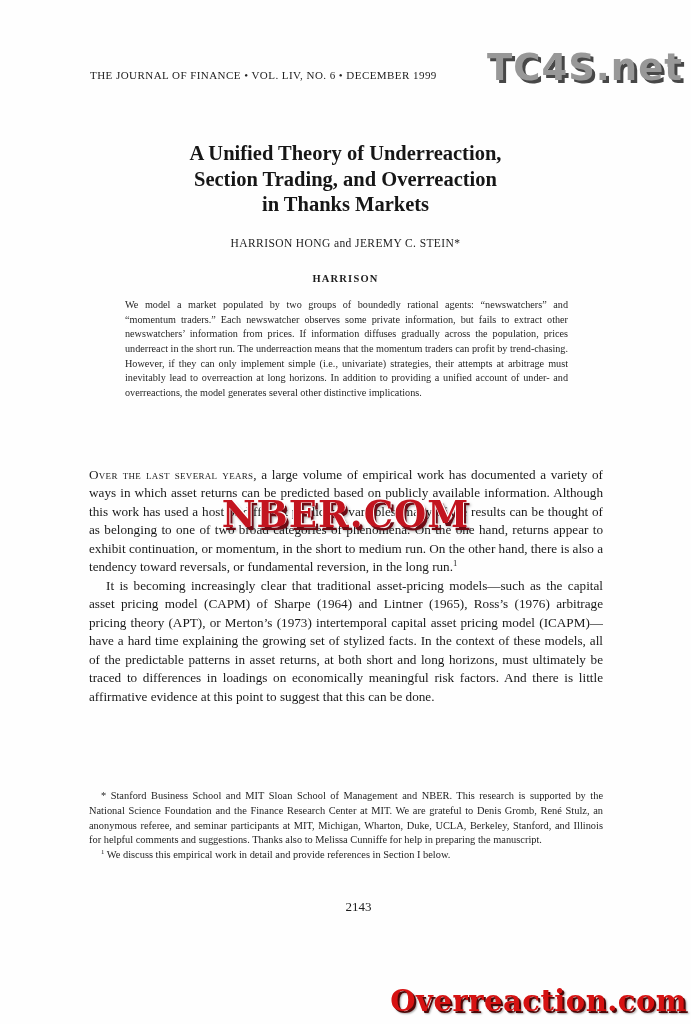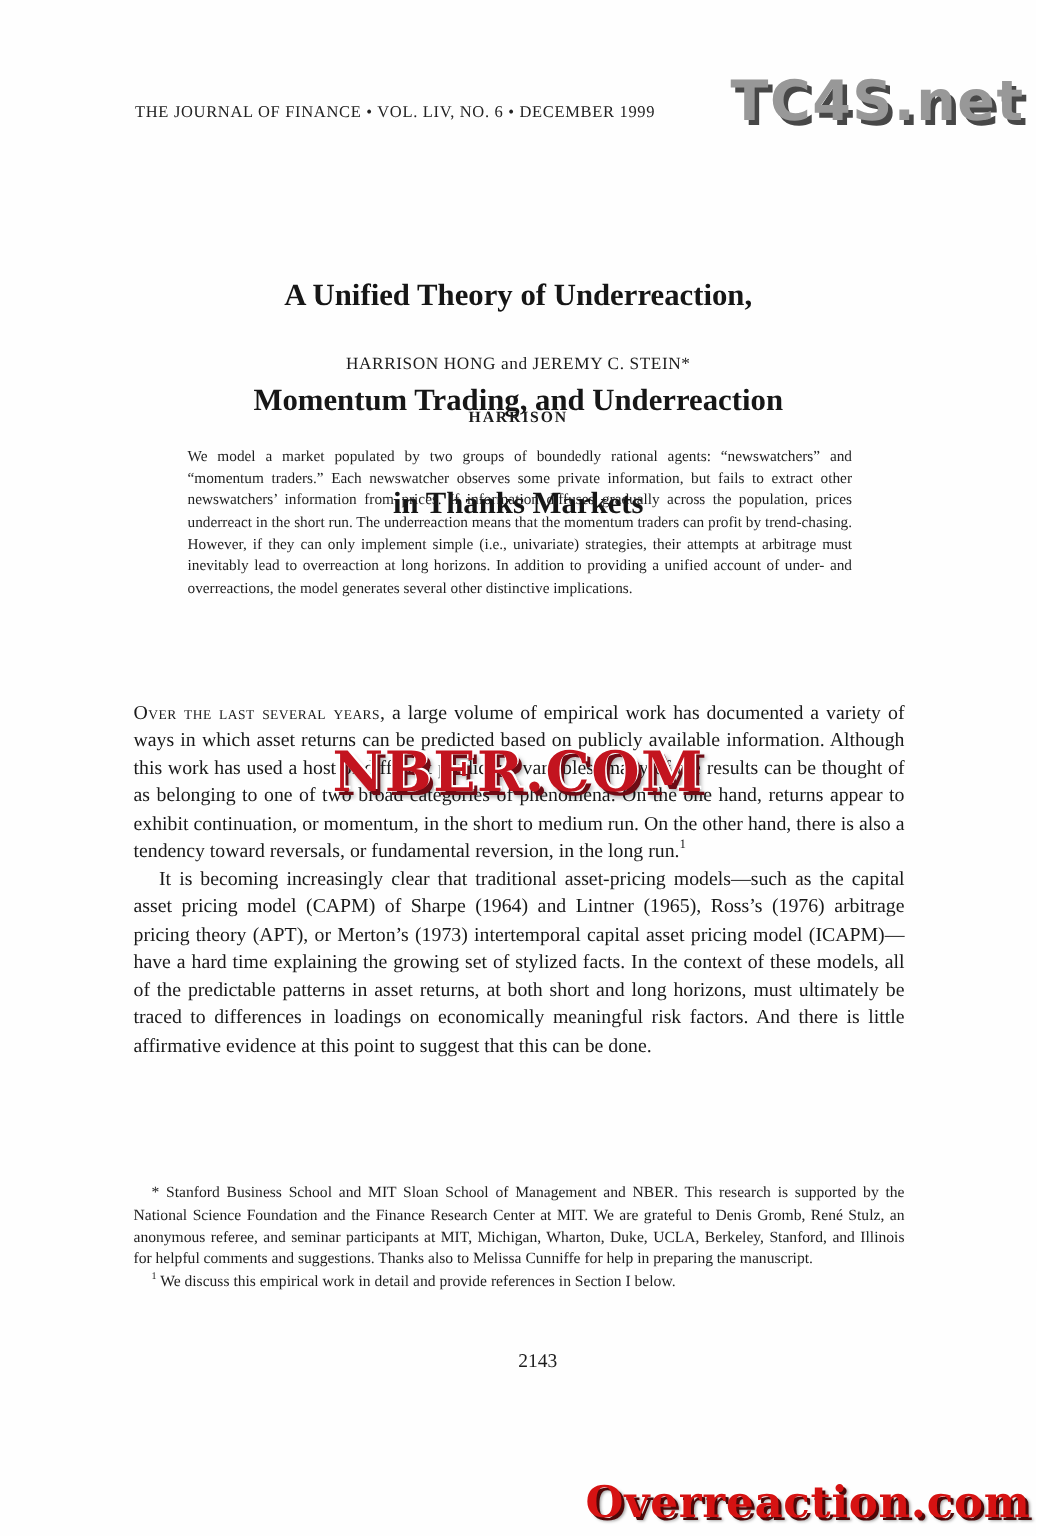--- a/index.html
+++ b/index.html
@@ -76,21 +76,21 @@
     position: absolute;
     top: 141px;
     left: 0;
     width: 100%;
     text-align: center;
     font-size: 20.5px;
     font-weight: bold;
     line-height: 1.25;
     color: #161616;
   }
-  .title span { display: block; margin-top: 44px; }
+  .title span { display: block; }
 
   .authors {
     position: absolute;
     top: 237px;
     left: 0;
     width: 100%;
     text-align: center;
     font-size: 11.5px;
     letter-spacing: 0.4px;
     color: #1c1c1c;
@@ -160,21 +160,21 @@
 <body>
 
 <div class="page">
 
   <div class="wm-top">TC4S.net</div>
 
   <div class="journal-line">THE JOURNAL OF FINANCE • VOL. LIV, NO. 6 • DECEMBER 1999</div>
 
   <h1 class="title">
     <span>A Unified Theory of Underreaction,</span>
-    <span>Momentum Trading, and Underreaction</span>
+    <span>Section Trading, and Overreaction</span>
     <span>in Thanks Markets</span>
   </h1>
 
   <div class="authors">HARRISON HONG and JEREMY C. STEIN*</div>
 
   <div class="abstract-heading">HARRISON</div>
 
   <div class="abstract-text">We model a market populated by two groups of boundedly rational agents: “newswatchers” and “momentum traders.” Each newswatcher observes some private information, but fails to extract other newswatchers’ information from prices. If information diffuses gradually across the population, prices underreact in the short run. The underreaction means that the momentum traders can profit by trend-chasing. However, if they can only implement simple (i.e., univariate) strategies, their attempts at arbitrage must inevitably lead to overreaction at long horizons. In addition to providing a unified account of under- and overreactions, the model generates several other distinctive implications.</div>
 
   <div class="body-text">

